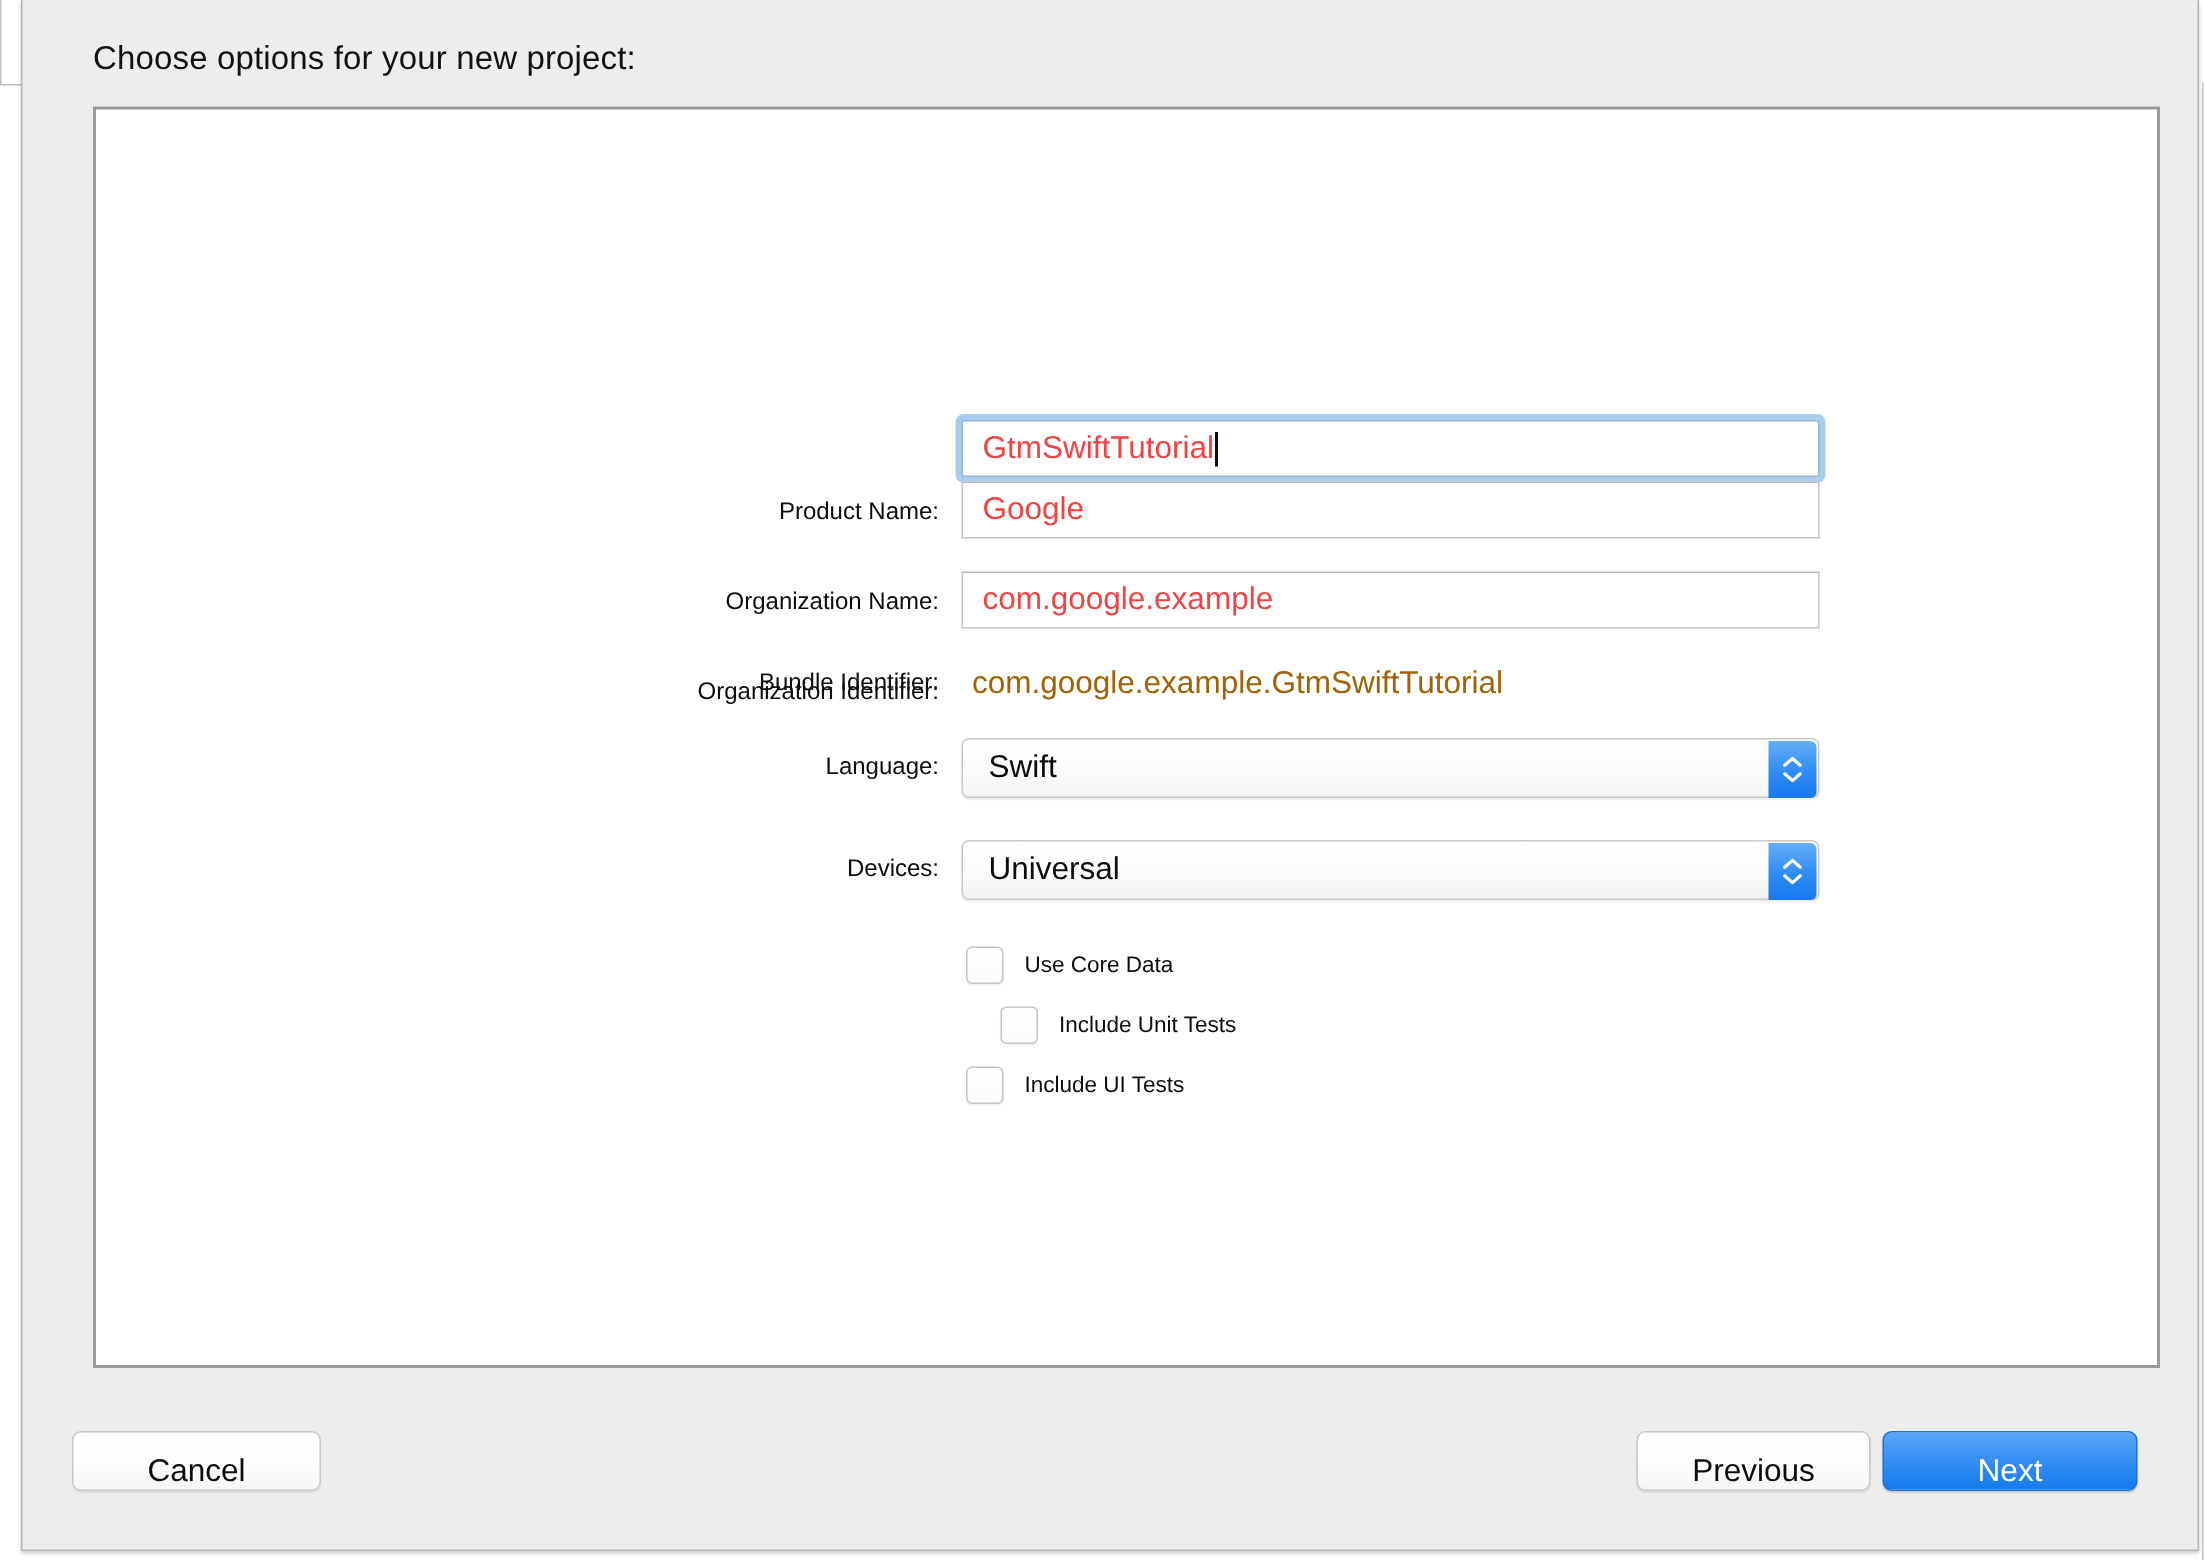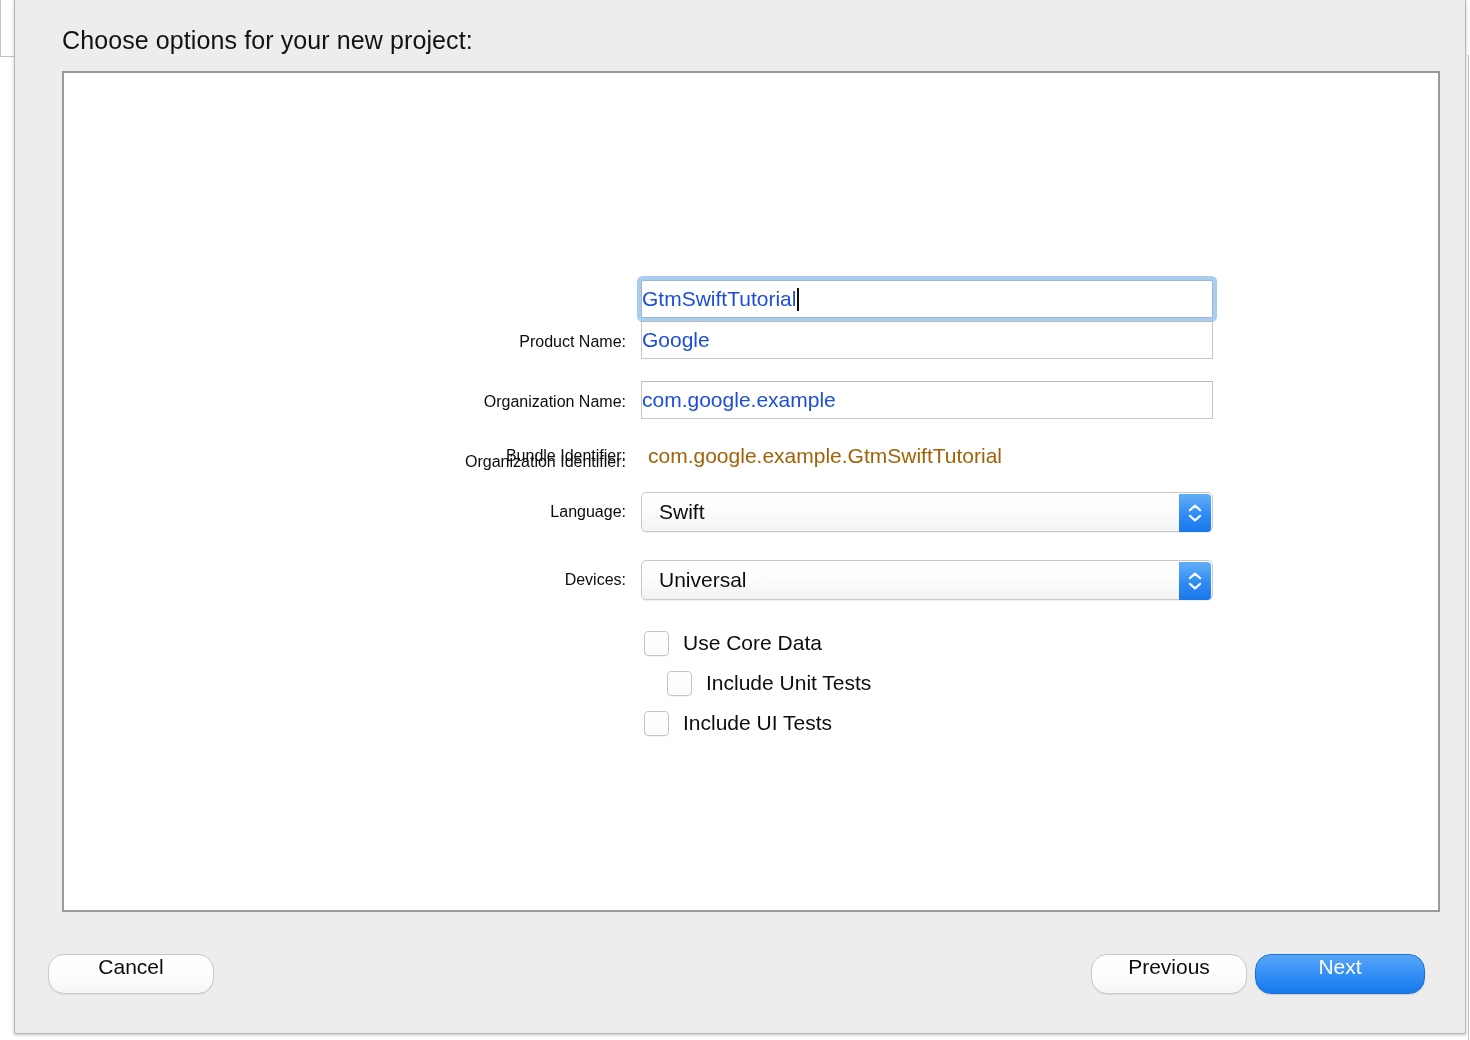--- a/index.html
+++ b/index.html
@@ -59,21 +59,21 @@
     width: 1px;
     height: 985px;
     background: #c3c3c3;
   }
 
   
   #heading {
     position: absolute;
     left: 47px;
     top: 26px;
-    font-size: 25px;
+    font-size: 22px;
     color: #121212;
     letter-spacing: 0.1px;
     white-space: nowrap;
   }
 
   
   #panel {
     position: absolute;
     left: 47px;
     top: 71px;
@@ -102,23 +102,24 @@
   .text-field {
     position: absolute;
     left: 577px;
     width: 572px;
     height: 38px;
     box-sizing: border-box;
     background: #ffffff;
     border: 1px solid #c6c6c6;
     border-top-color: #b9b9b9;
     font-size: 21px;
-    color: #1d4ed8;
+    color: #ef4444;
     display: flex;
     align-items: center;
+    padding-left: 13px;
   }
   .text-field.focused {
     border: 1px solid #9db7cf;
     box-shadow: 0 0 0 4px #a9cdef;
     border-radius: 2px;
   }
   .caret {
     display: inline-block;
     width: 2px;
     height: 23px;
@@ -186,36 +187,36 @@
     height: 25px;
     box-sizing: border-box;
     background: linear-gradient(to bottom, #ffffff 0%, #fbfbfb 100%);
     border: 1px solid #c4c4c4;
     border-radius: 4px;
     box-shadow: 0 1px 1px rgba(0,0,0,0.05);
     flex: 0 0 auto;
   }
   .checkbox-label {
     margin-left: 14px;
-    font-size: 21px;
+    font-size: 15px;
     color: #0d0d0d;
     white-space: nowrap;
   }
 
   
   .push-button {
     position: absolute;
     height: 40px;
     box-sizing: border-box;
     background: linear-gradient(to bottom, #ffffff 0%, #fdfdfd 55%, #f6f6f6 100%);
     border: 1px solid #c9c9c9;
-    border-radius: 16px;
+    border-radius: 6px;
     box-shadow: 0 1px 1px rgba(0,0,0,0.08);
     display: flex;
-    align-items: flex-start;
+    align-items: flex-end;
     justify-content: center;
     font-size: 21px;
     color: #0d0d0d;
   }
   .push-button.primary {
     background: linear-gradient(to bottom, #59a6f7 0%, #3b93f5 40%, #1579ec 100%);
     border: 1px solid #1b72cf;
     color: #ffffff;
     box-shadow: 0 1px 1px rgba(0,0,0,0.14);
   }

